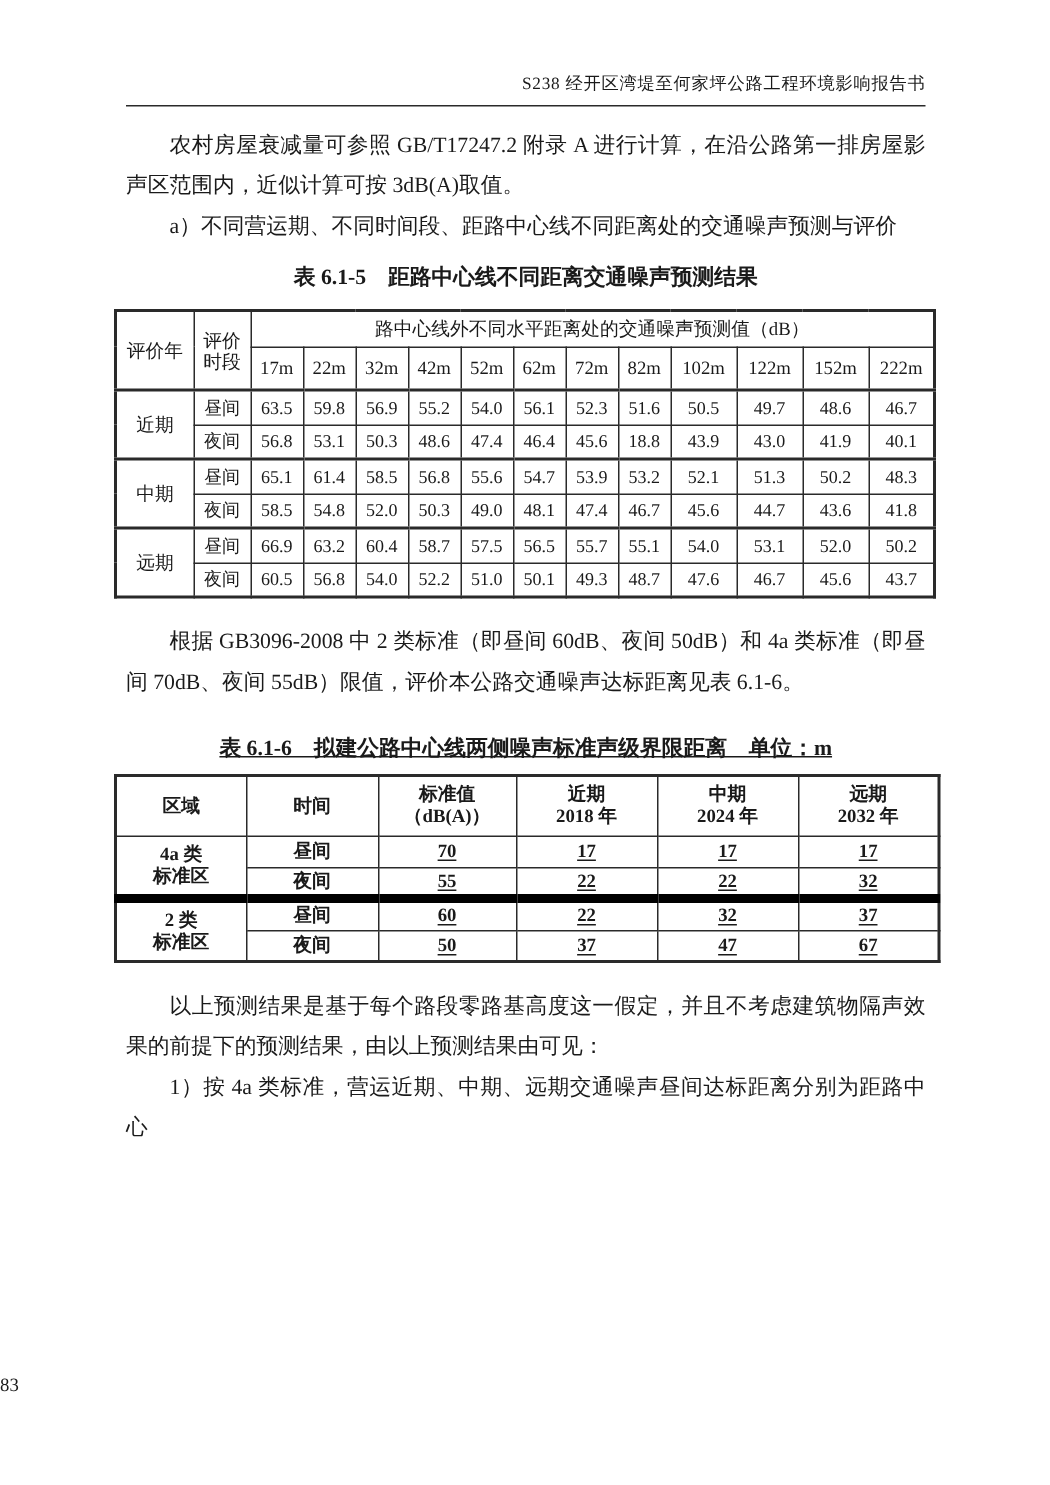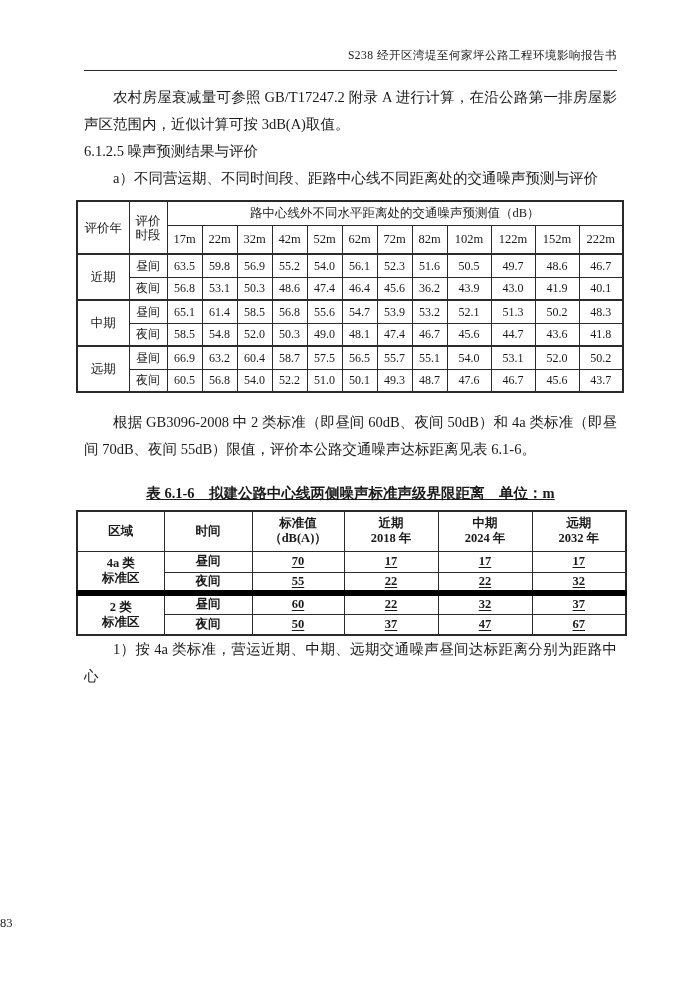--- a/index.html
+++ b/index.html
@@ -94,25 +94,25 @@
 <div class="page">
 
   <div class="doc-header">
     <span>S238 经开区湾堤至何家坪公路工程环境影响报告书</span>
   </div>
 
   <div class="content">
 
     <p class="para">农村房屋衰减量可参照 GB/T17247.2 附录 A 进行计算，在沿公路第一排房屋影声区范围内，近似计算可按 3dB(A)取值。</p>
 
-    <p class="para heading">6.1.2.5 噪声预测结果与评价</p>
 
     <p class="para">a）不同营运期、不同时间段、距路中心线不同距离处的交通噪声预测与评价</p>
 
 
+    <p class="tbl-title">表 6.1-5　距路中心线不同距离交通噪声预测结果</p>
 
     <table class="dtable t1">
       <colgroup>
         <col style="width:52px">
           <col style="width:38px">
         <col style="width:35px">
           <col style="width:35px">
           <col style="width:35px">
           <col style="width:35px">
         <col style="width:35px">
@@ -164,21 +164,21 @@
           </tr>
       <tr>
         <td>夜间</td>
       <td>56.8</td>
             <td>53.1</td>
             <td>50.3</td>
             <td>48.6</td>
             <td>47.4</td>
             <td>46.4</td>
             <td>45.6</td>
-            <td>36.2</td>
+            <td>18.8</td>
             <td>43.9</td>
             <td>43.0</td>
             <td>41.9</td>
             <td>40.1</td>
           </tr>
 
       <tr class="gs">
         <td rowspan="2" class="plabel">中期</td>
         <td>昼间</td>
       <td>65.1</td>
@@ -300,20 +300,21 @@
       <tr>
         <td>夜间</td>
       <td class="uval">50</td>
             <td class="uval">37</td>
             <td class="uval">47</td>
             <td class="uval">67</td>
           </tr>
     </tbody>
       </table>
 
+    <p class="para gap-sm">以上预测结果是基于每个路段零路基高度这一假定，并且不考虑建筑物隔声效果的前提下的预测结果，由以上预测结果由可见：</p>
 
     <p class="para">1）按 4a 类标准，营运近期、中期、远期交通噪声昼间达标距离分别为距路中心</p>
 
   </div>
 
   <div class="page-number">83</div>
 
 </div>
 
 </body></html>

